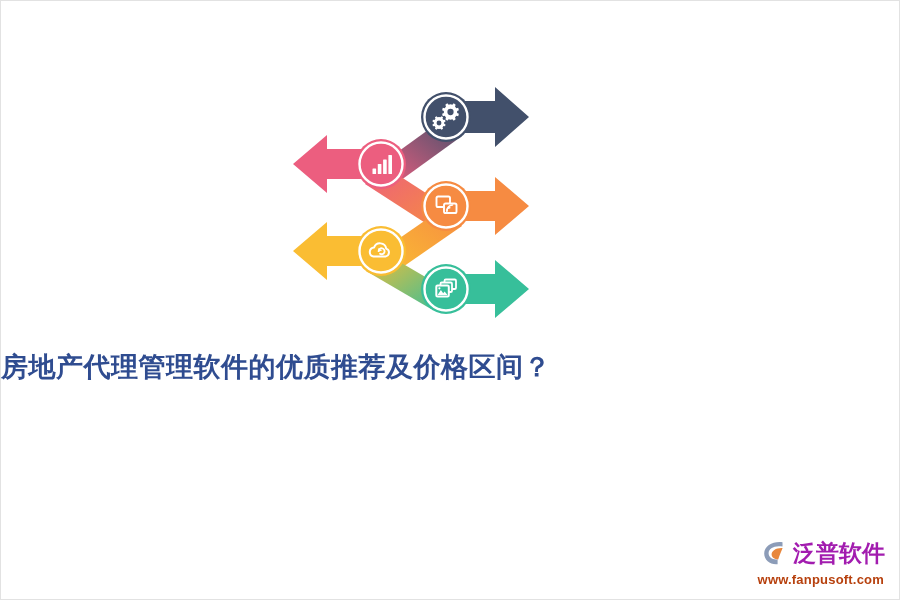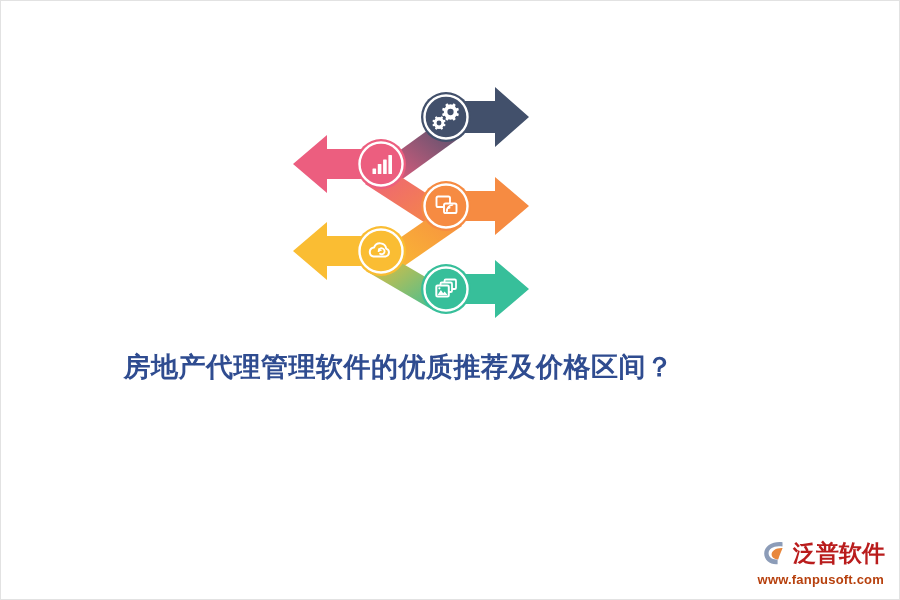--- a/index.html
+++ b/index.html
@@ -33,21 +33,20 @@
     width: 260px;
     height: 240px;
   }
 
   
   #headline {
     position: absolute;
     left: 0;
     top: 348px;
     width: 795px;
-    text-align: center;
     font-family: "DejaVu Serif", "Liberation Serif", serif;
     font-size: 27px;
     font-weight: 700;
     letter-spacing: 0.5px;
     color: #2f4c90;
     white-space: nowrap;
   }
 
   
   #brand {
@@ -66,21 +65,21 @@
   }
   #brand-mark {
     width: 30px;
     height: 30px;
     flex: 0 0 30px;
   }
   #brand-name {
     font-family: "DejaVu Sans", "Liberation Sans", sans-serif;
     font-size: 23px;
     font-weight: 700;
-    color: #b91c1c;
+    color: #a21caf;
     line-height: 1;
     letter-spacing: 0px;
   }
   #brand-url {
     text-align: right;
     font-family: Liberation Sans, sans-serif;
     font-size: 13px;
     font-weight: 700;
     color: #b7410e;
     letter-spacing: 0.2px;

